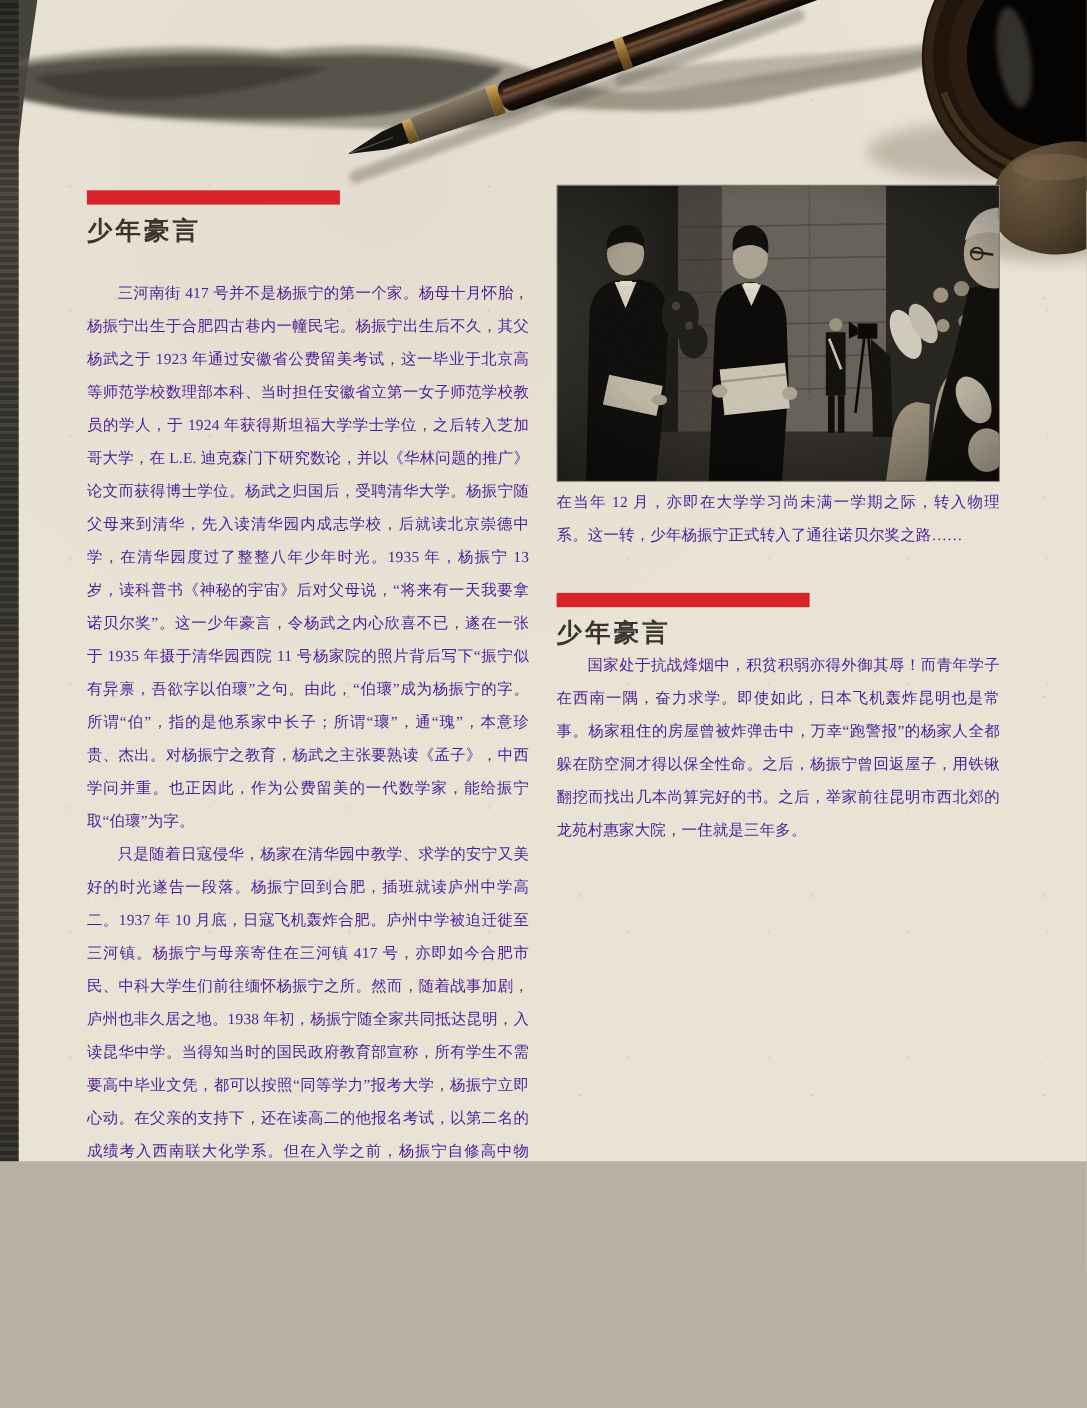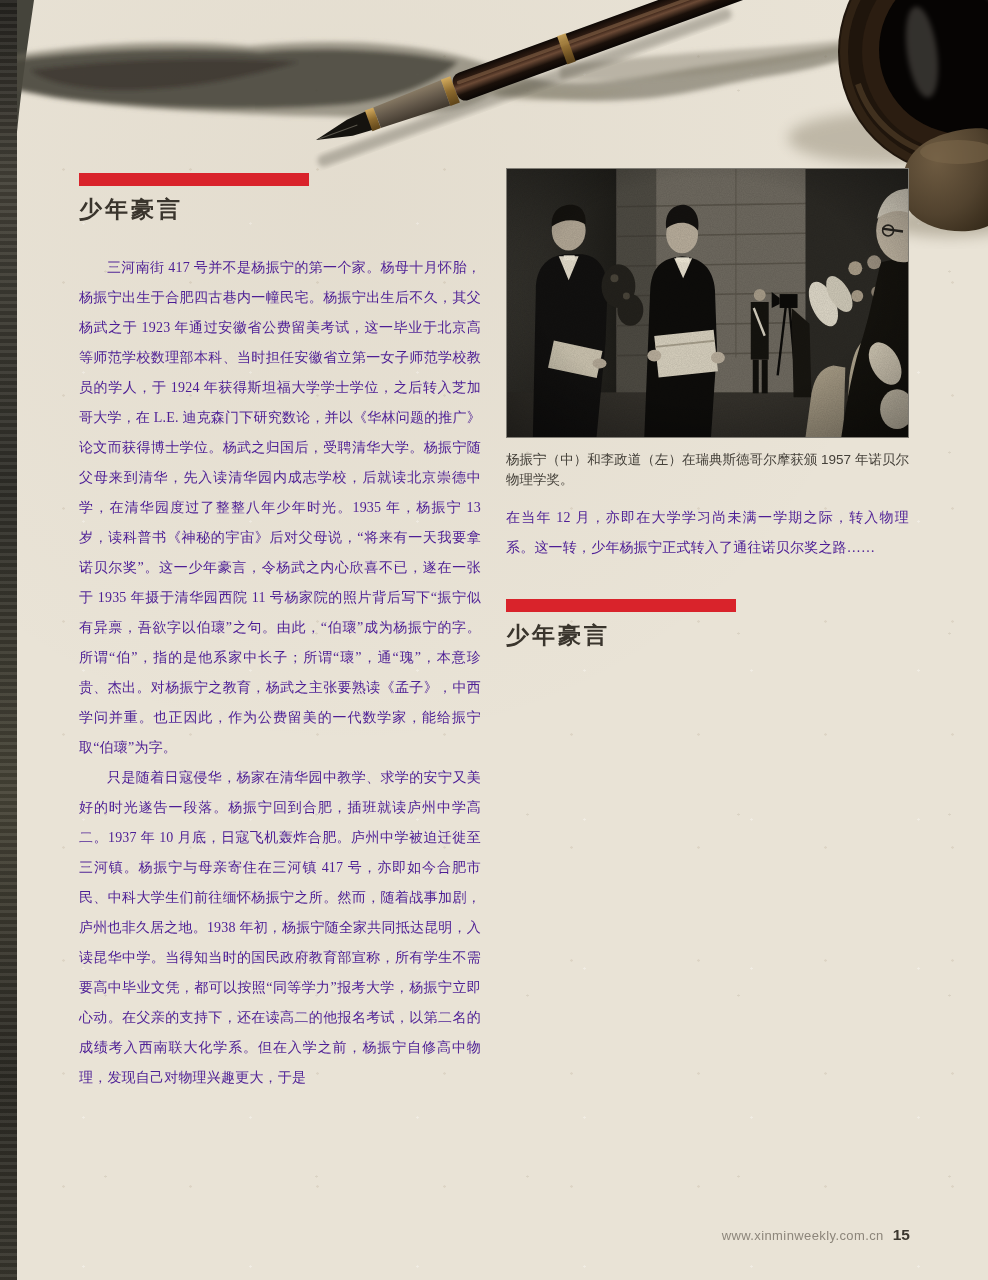--- a/index.html
+++ b/index.html
@@ -1,17 +1,17 @@
 <!DOCTYPE html>
 <html><head>
 <meta charset="utf-8">
 <style>
   html,body{margin:0;padding:0;background:#b8b2a6;}
   .page{
-    position:relative;width:988px;height:1280px;margin:0 auto;
+    position:relative;width:988px;height:1056px;margin:0 auto;
     background:#e9e3d6;overflow:hidden;
     font-family:"Liberation Serif","DejaVu Serif",serif;
   }
   .page::before{
     content:"";position:absolute;inset:0;z-index:0;pointer-events:none;
     background-image:
       radial-gradient(circle at 35% 15%, rgba(120,100,70,.05), transparent 45%),
       radial-gradient(rgba(150,130,100,.16) 1px, transparent 1.6px),
       radial-gradient(rgba(110,95,70,.13) 1px, transparent 1.4px),
       radial-gradient(rgba(255,255,255,.35) 1px, transparent 1.5px);
@@ -238,25 +238,25 @@
         <path d="M372,50 C376,28 390,20 403,20 L403,44 C392,40 380,44 372,50 Z" fill="#ddd6c6"></path>
         <line x1="377" y1="60" x2="398" y2="63" stroke="#2a2722" stroke-width="2.4"></line>
         <circle cx="383" cy="62" r="5.5" fill="none" stroke="#2a2722" stroke-width="1.6"></circle>
         <ellipse cx="380" cy="196" rx="14" ry="23" fill="#d6cdb9" transform="rotate(-28 380 196)"></ellipse>
         <ellipse cx="392" cy="242" rx="17" ry="20" fill="#cfc6b2"></ellipse>
       </g>
       <rect width="403" height="270" fill="url(#vig)"></rect>
       <rect width="403" height="270" filter="url(#grain)" opacity=".14"></rect>
     </svg>
 
-    <p class="caption">杨振宁（中）和李政道（左）在瑞典斯德哥尔摩获颁 1957 年诺贝尔物理学奖。</p>
 
     <p class="body noindent bridge">在当年 12 月，亦即在大学学习尚未满一学期之际，转入物理系。这一转，少年杨振宁正式转入了通往诺贝尔奖之路……</p>
 
     <div class="rule rule2"></div>
     <h2 class="section">少年豪言</h2>
+    <p class="body p2-first">国家处于抗战烽烟中，积贫积弱亦得外御其辱！而青年学子在西南一隅，奋力求学。即使如此，日本飞机轰炸昆明也是常事。杨家租住的房屋曾被炸弹击中，万幸“跑警报”的杨家人全都躲在防空洞才得以保全性命。之后，杨振宁曾回返屋子，用铁锹翻挖而找出几本尚算完好的书。之后，举家前往昆明市西北郊的龙苑村惠家大院，一住就是三年多。</p>
   </div>
 
   <div class="footer">
     <span>www.xinminweekly.com.cn</span><span class="pagenum">15</span>
   </div>
 
 </div>
 
 </body></html>

